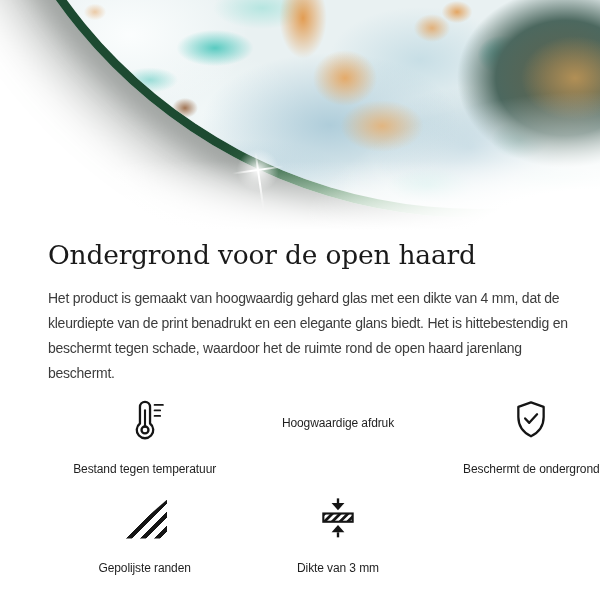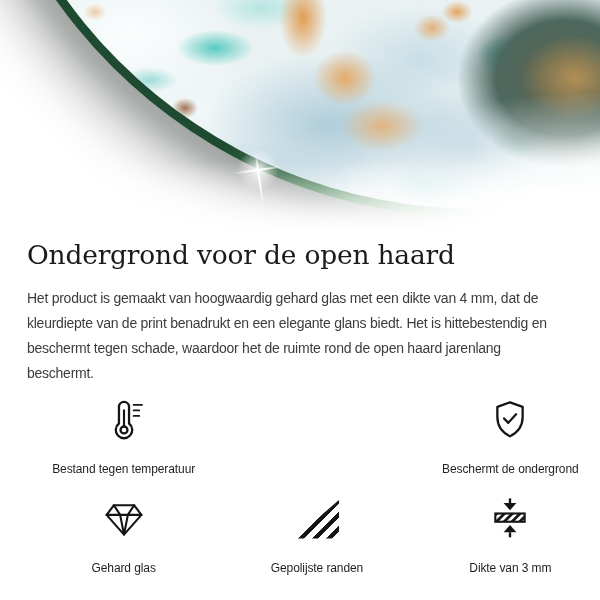--- a/index.html
+++ b/index.html
@@ -45,21 +45,21 @@
         linear-gradient(to bottom, rgba(255,255,255,0) 70%, rgba(255,255,255,.7) 91%, #fff 100%);}
   .sparkle{position:absolute;left:258px;top:170px;width:0;height:0;transform:rotate(-8deg);}
   .sparkle .glow{position:absolute;left:-24px;top:-24px;width:48px;height:48px;border-radius:50%;
         background:radial-gradient(circle, rgba(255,255,255,.95) 0%, rgba(255,255,255,0) 62%);}
   .sparkle .ray-h{position:absolute;left:-26px;top:-1px;width:52px;height:2px;
         background:linear-gradient(90deg, rgba(255,255,255,0), #fff 38%, #fff 62%, rgba(255,255,255,0));}
   .sparkle .ray-v{position:absolute;left:-1px;top:-18px;width:2px;height:58px;
         background:linear-gradient(180deg, rgba(255,255,255,0), #fff 30%, #fff 55%, rgba(255,255,255,0));}
 
   
-  .content{padding:0 27px;}
+  .content{padding:0 48px;}
   h1{margin:9px 0 0;font-family:"DejaVu Serif","Liberation Serif",serif;font-weight:400;
      font-size:26.5px;line-height:32px;color:#1a1a1a;letter-spacing:-.2px;}
   h1 span{display:block;}
   .desc{margin:15px 0 0;width:542px;font-size:14px;line-height:25px;color:#3c3c3c;
         letter-spacing:-.25px;}
 
   
   .features{width:580px;margin:11px auto 0;display:grid;grid-template-columns:repeat(3,1fr);
             row-gap:20px;}
   .feature{display:flex;flex-direction:column;align-items:center;}
@@ -108,42 +108,33 @@
             <path d="M18.5 27.8 V9.8 a5.5 5.5 0 0 1 11 0 V27.8 a9 9 0 1 1 -11 0 Z"></path>
             <circle cx="24" cy="34.9" r="3.8"></circle>
             <path d="M24 31 V13.5" stroke-width="2.3"></path>
             <path d="M34.5 7.5 H43.5 M34.5 13.5 H40.5 M34.5 19.5 H40.5" stroke-width="2.1"></path>
           </svg>
         </div>
         <div class="feature-label">Bestand tegen temperatuur</div>
       </div>
 
       <div class="feature">
+        <div class="feature-label">Hoogwaardige afdruk</div>
       </div>
 
       <div class="feature">
         <div class="icon-box">
           <svg width="44" height="44" viewBox="0 0 48 48" fill="none" stroke="currentColor" stroke-width="2.5" stroke-linecap="round" stroke-linejoin="round">
             <path d="M24 4.8 L37.8 9.6 V20.8 C37.8 30.2 32.8 37.5 24 41.8 C15.2 37.5 10.2 30.2 10.2 20.8 V9.6 Z"></path>
             <path d="M17.6 22.3 l4.5 4.8 l8.5 -9.3"></path>
           </svg>
         </div>
         <div class="feature-label">Beschermt de ondergrond</div>
       </div>
 
-      <div class="feature">
-        <div class="icon-box">
-          <svg width="46" height="44" viewBox="0 0 48 48" fill="none" stroke="currentColor" stroke-width="2.3" stroke-linecap="round" stroke-linejoin="round">
-            <path d="M13 9 H35 L43 19.5 L24 41 L5 19.5 Z"></path>
-            <path d="M5 19.5 H43"></path>
-            <path d="M13 9 L19.8 19.5 L24 41 L28.2 19.5 L35 9"></path>
-          </svg>
-        </div>
-        <div class="feature-label">Gehard glas</div>
-      </div>
 
       <div class="feature">
         <div class="icon-box">
           <div class="stripes"></div>
         </div>
         <div class="feature-label">Gepolijste randen</div>
       </div>
 
       <div class="feature">
         <div class="icon-box">

